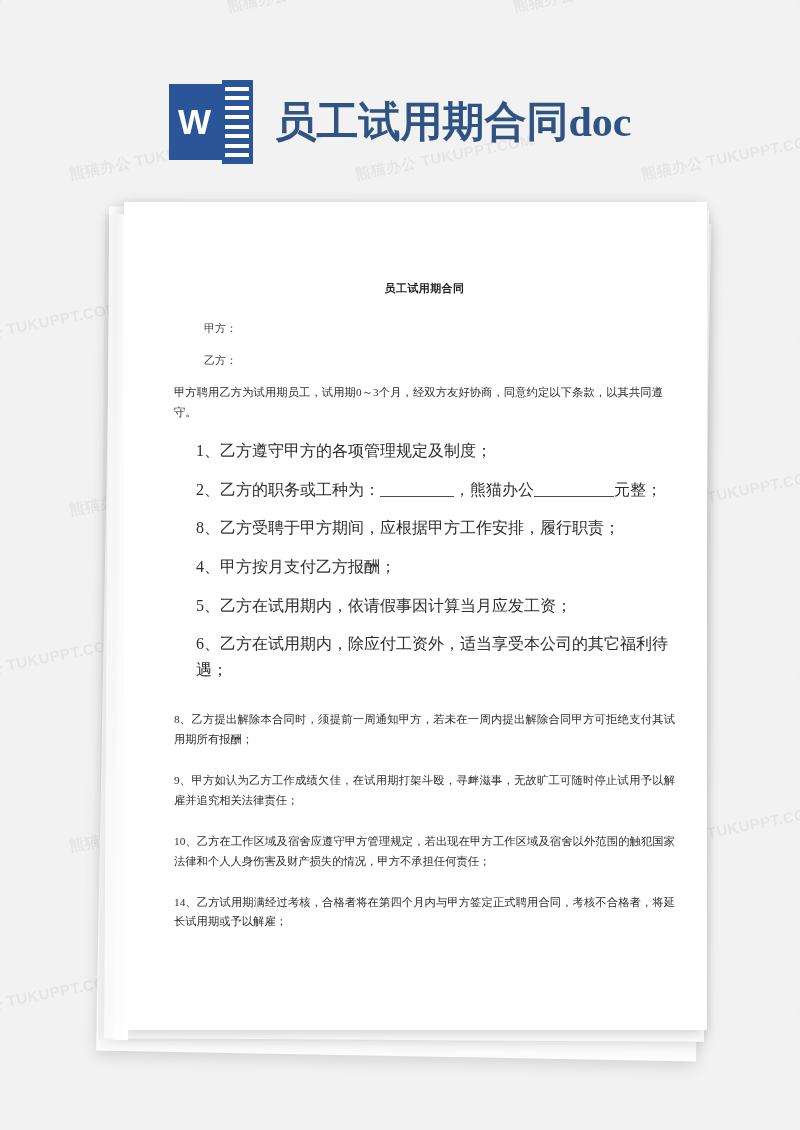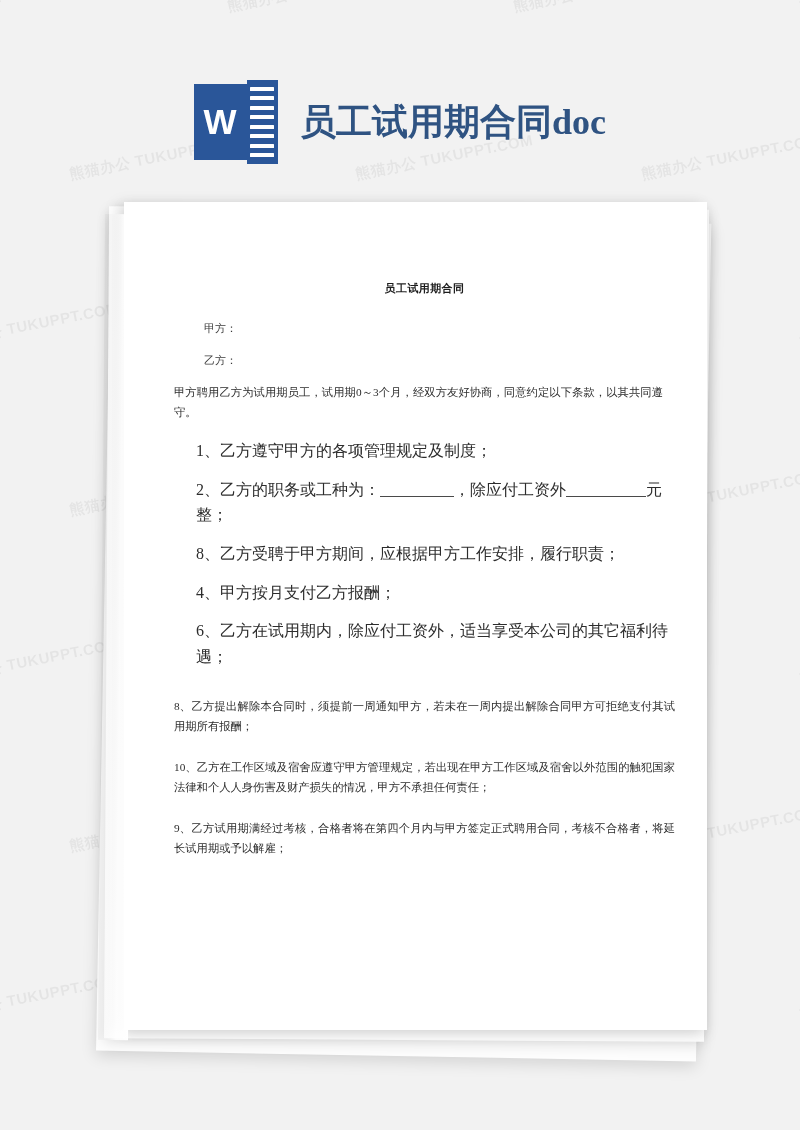--- a/index.html
+++ b/index.html
@@ -96,21 +96,21 @@
   }
   .word-icon .wi-right i {
     display: block;
     height: 4px;
     background: #ffffff;
     border-radius: 0.5px;
   }
   .doc-title {
     font-family: "Liberation Serif", "DejaVu Serif", serif;
     font-weight: 700;
-    font-size: 36px;
+    font-size: 42px;
     line-height: 1;
     color: #2f5382;
     white-space: nowrap;
     letter-spacing: 0px;
   }
 
   
   .paper-stack {
     position: absolute;
     left: 0;
@@ -301,24 +301,26 @@
   <div class="contract-title">员工试用期合同</div>
 
   <div class="party-line">甲方：</div>
   <div class="party-line">乙方：</div>
 
   <p class="body-para lead-para">甲方聘用乙方为试用期员工，试用期0～3个月，经双方友好协商，同意约定以下条款，以其共同遵守。</p>
 
   <div class="clause-indent">1、乙方遵守甲方的各项管理规定及制度；</div>
 
   <div class="clause-indent">
-    <span>2、乙方的职务或工种为：</span><span class="blank-rule blank-sm"></span><span>，除应付工资外</span><span class="blank-rule blank-md"></span><span>元整；</span>
+    <span>2、乙方的职务或工种为：</span><span class="blank-rule blank-sm"></span><span>，熊猫办公</span><span class="blank-rule blank-md"></span><span>元整；</span>
   </div>
 
   <div class="clause-indent">8、乙方受聘于甲方期间，应根据甲方工作安排，履行职责；</div>
   <div class="clause-indent">4、甲方按月支付乙方报酬；</div>
+  <div class="clause-indent">5、乙方在试用期内，依请假事因计算当月应发工资；</div>
   <div class="clause-indent" style="margin-bottom:28px;">6、乙方在试用期内，除应付工资外，适当享受本公司的其它福利待遇；</div>
 
   <p class="clause-block">8、乙方提出解除本合同时，须提前一周通知甲方，若未在一周内提出解除合同甲方可拒绝支付其试用期所有报酬；</p>
+  <p class="clause-block">9、甲方如认为乙方工作成绩欠佳，在试用期打架斗殴，寻衅滋事，无故旷工可随时停止试用予以解雇并追究相关法律责任；</p>
   <p class="clause-block">10、乙方在工作区域及宿舍应遵守甲方管理规定，若出现在甲方工作区域及宿舍以外范围的触犯国家法律和个人人身伤害及财产损失的情况，甲方不承担任何责任；</p>
-  <p class="clause-block">9、乙方试用期满经过考核，合格者将在第四个月内与甲方签定正式聘用合同，考核不合格者，将延长试用期或予以解雇；</p>
+  <p class="clause-block">14、乙方试用期满经过考核，合格者将在第四个月内与甲方签定正式聘用合同，考核不合格者，将延长试用期或予以解雇；</p>
 
 </div>
 
 </body></html>

